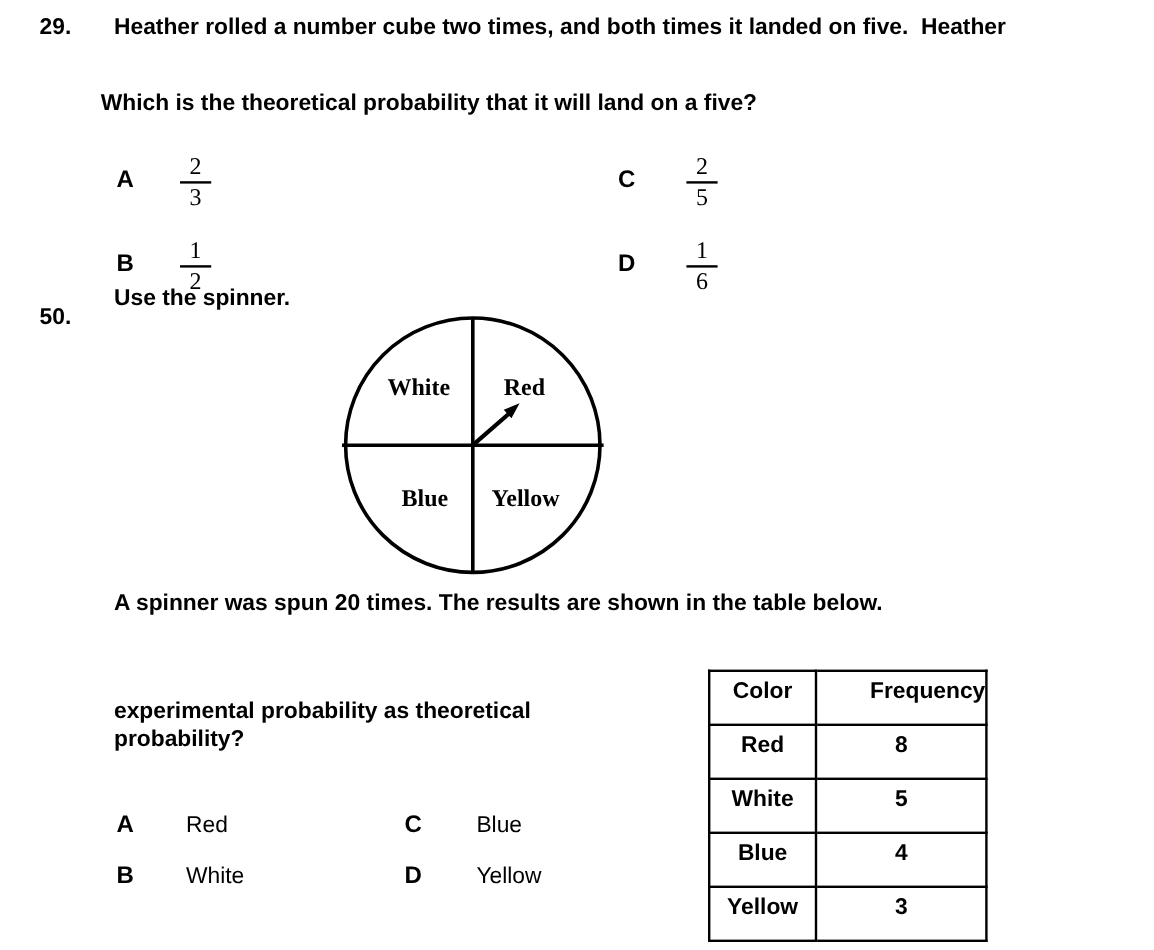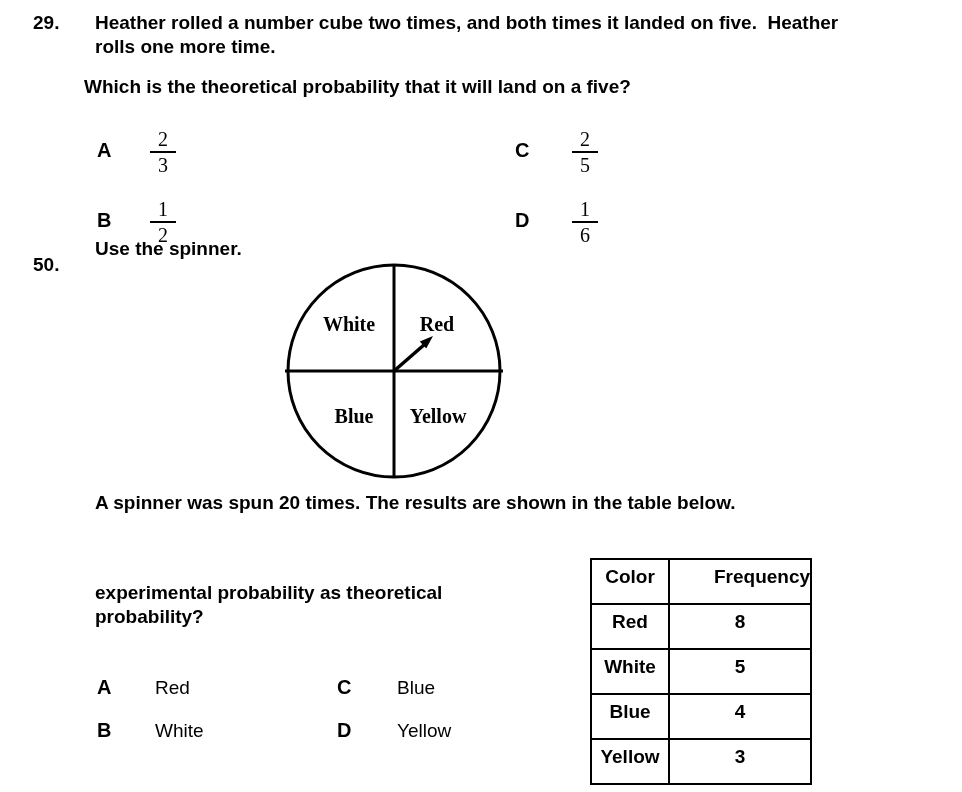--- a/index.html
+++ b/index.html
@@ -79,33 +79,32 @@
     border: 2px solid #000000;
     font-family: "Liberation Sans", sans-serif;
     font-weight: 700;
     font-size: 19px;
     color: #000000;
     text-align: center;
     vertical-align: top;
     padding-top: 6px;
     height: 45px;
   }
-  .col-color { width: 78px; }
+  .col-color { width: 89px; }
   .col-freq  { width: 125px; padding-left: 44px; }
 </style>
 </head>
 <body>
 
 <div class="page">
 
   <div class="abs bold-sans" style="left:33px; top:11px;">29.</div>
 
   <div class="abs" style="left:95px; top:11px;">
     <div class="bold-sans">Heather rolled a number cube two times, and both times it landed on five.  Heather</div>
-    <div class="bold-sans">rolls one more time.</div>
   </div>
 
   <div class="abs bold-sans" style="left:84px; top:75px;">Which is the theoretical probability that it will land on a five?</div>
 
   <div class="abs q-letter" style="left:97px; top:138px;">A</div>
   <div class="abs fraction" style="left:150px; top:128px;">
     <span class="num">2</span>
     <span class="den">3</span>
   </div>
 

